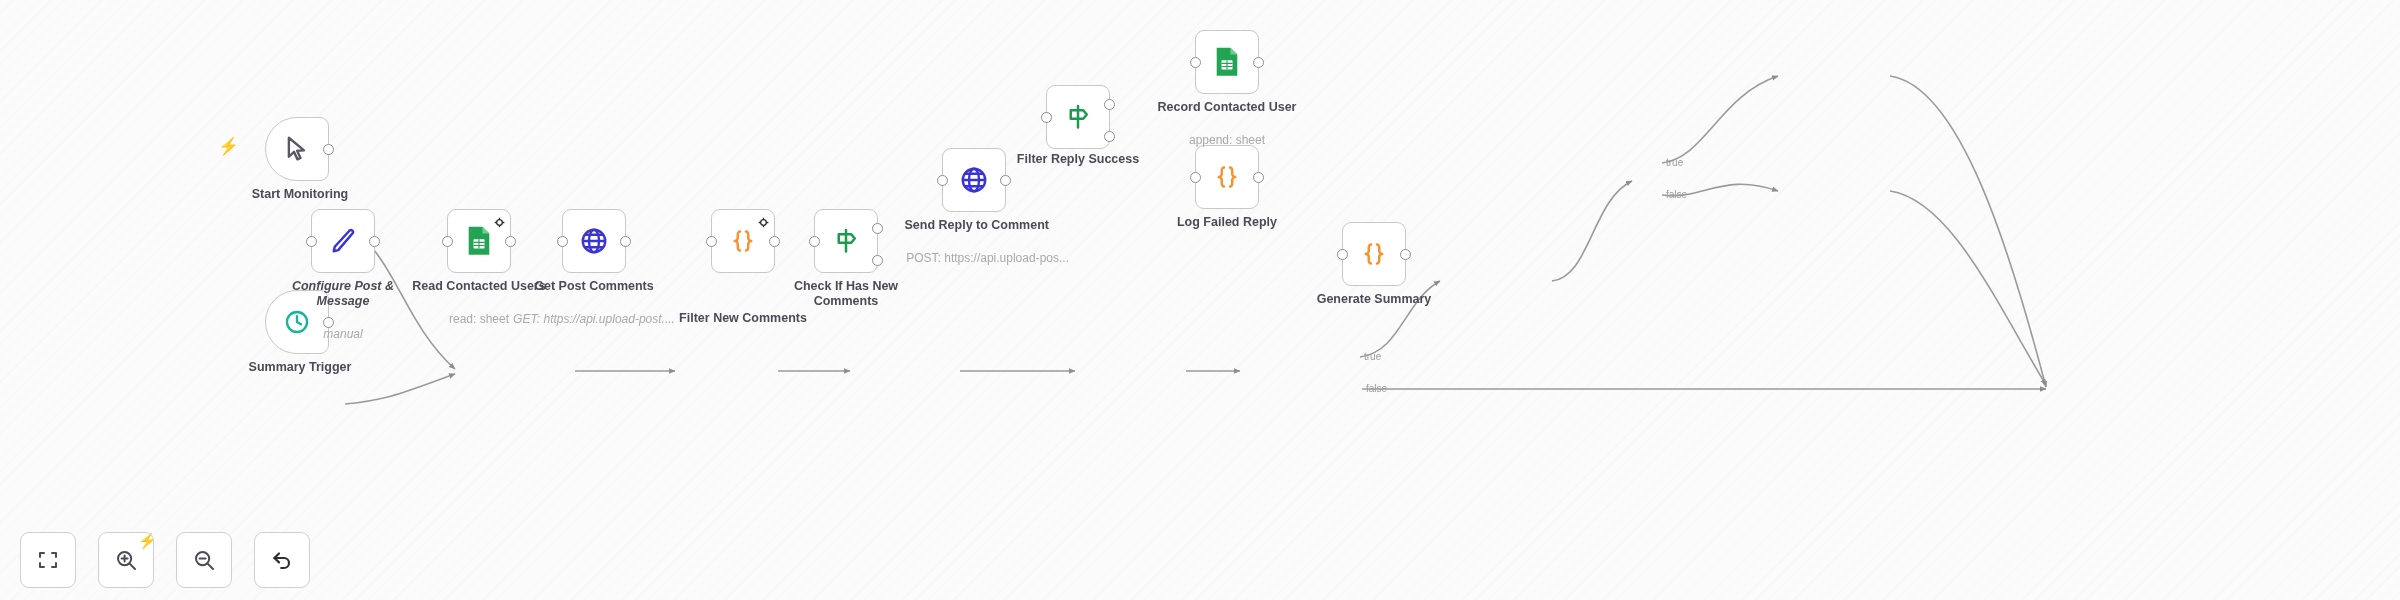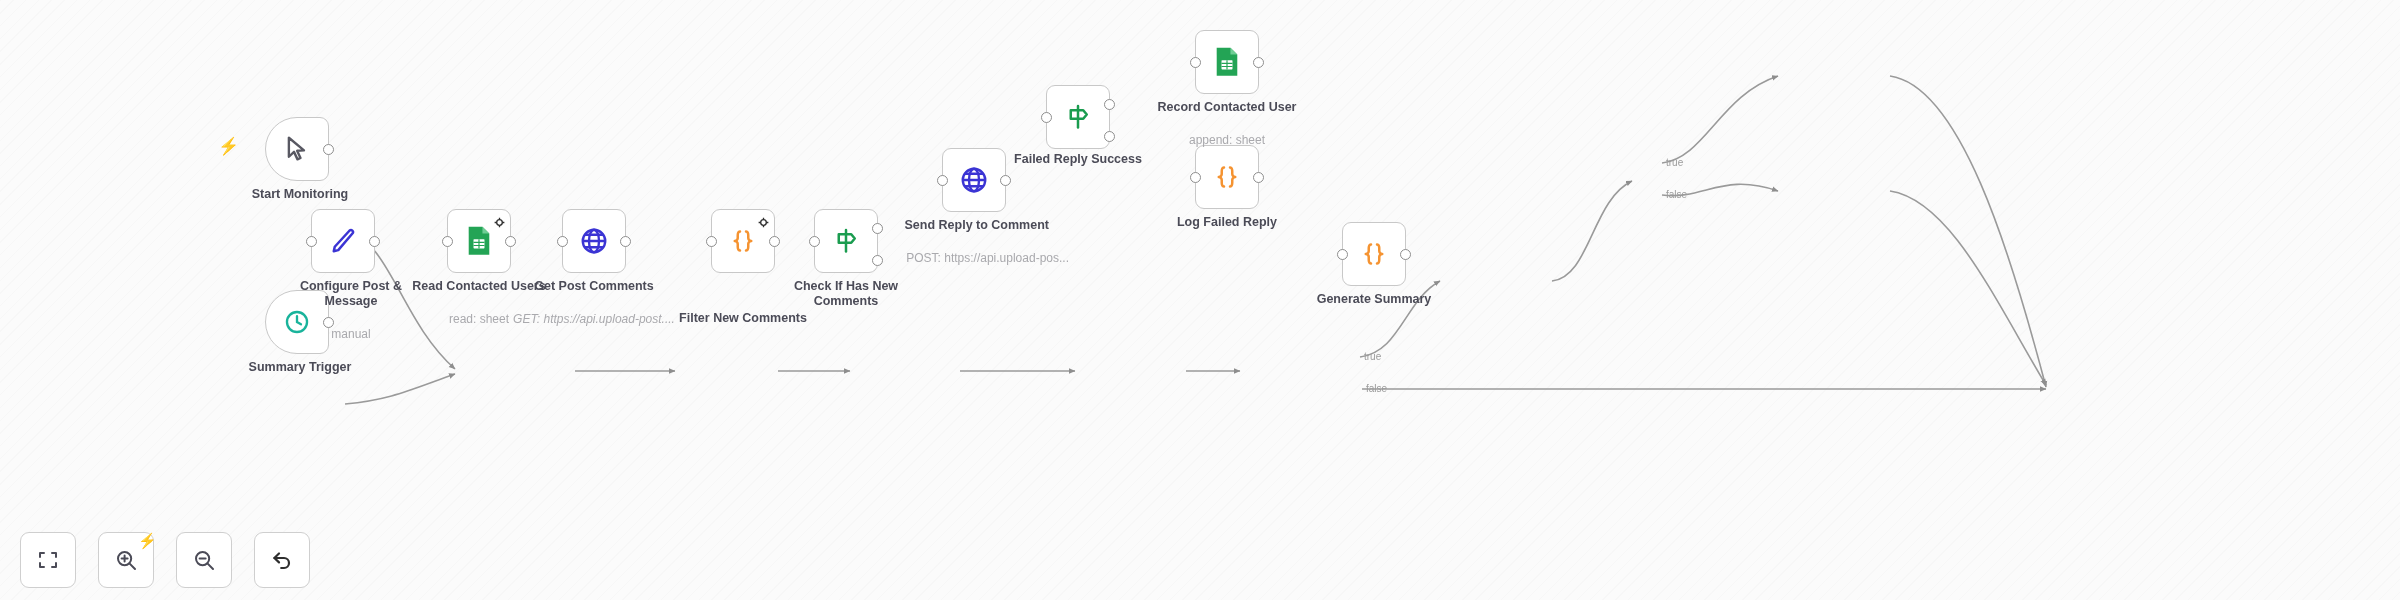--- a/index.html
+++ b/index.html
@@ -209,21 +209,21 @@
 
   <div class="node" style="left:311px; top:209px;">
     <span class="glyph">
       <svg width="30" height="30" viewBox="0 0 24 24" fill="none" stroke="#3b34d4" stroke-width="2" stroke-linecap="round" stroke-linejoin="round">
         <path d="M17.3 3.6 C18.8 2.4 20.8 4.2 19.7 5.8 L8.2 19.3 L4.6 20.2 L5.4 16.6 Z"></path>
       </svg>
     </span>
     <span class="port in mid"></span>
     <span class="port out mid"></span>
   </div>
-  <div class="node-label" style="left:276px; top:279px; width:150px;">
+  <div class="node-label" style="left:268px; top:279px; width:150px;font-style:italic;">
     <div class="node-title">Configure Post &amp;
 Message</div>
     <div class="node-sub">manual</div>
   </div>
 
   <div class="node" style="left:447px; top:209px;">
     <span class="glyph">
       <svg width="28" height="32" viewBox="0 0 24 28" fill="none">
         <path d="M3 1.6 H15 L21 7.4 V26 H3 Z" fill="#23a455"></path>
         <path d="M15 1.6 L21 7.4 H15 Z" fill="#6fce95"></path>
@@ -318,21 +318,21 @@
       <svg width="30" height="30" viewBox="0 0 24 24" fill="none" stroke="#1a9c4f" stroke-width="2" stroke-linecap="round" stroke-linejoin="round">
         <path d="M12 3.2 V20.4"></path>
         <path d="M6.2 6.6 H16.2 L19 10 L16.2 13.4 H6.2 Z"></path>
       </svg>
     </span>
     <span class="port in mid"></span>
     <span class="port out" style="top:13px;"></span>
     <span class="port out" style="top:45px;"></span>
   </div>
   <div class="node-label" style="left:1003px; top:152px; width:150px;">
-    <div class="node-title">Failed Reply Success</div>
+    <div class="node-title">Filter Reply Success</div>
   </div>
 
   <div class="node" style="left:1195px; top:30px;">
     <span class="glyph">
       <svg width="28" height="32" viewBox="0 0 24 28" fill="none">
         <path d="M3 1.6 H15 L21 7.4 V26 H3 Z" fill="#23a455"></path>
         <path d="M15 1.6 L21 7.4 H15 Z" fill="#6fce95"></path>
         <rect x="7.2" y="12.4" width="9.6" height="8.2" rx="0.6" fill="#ffffff"></rect>
         <path d="M7.2 15.2 H16.8 M7.2 17.9 H16.8 M12 12.4 V20.6" stroke="#23a455" stroke-width="1"></path>
       </svg>

